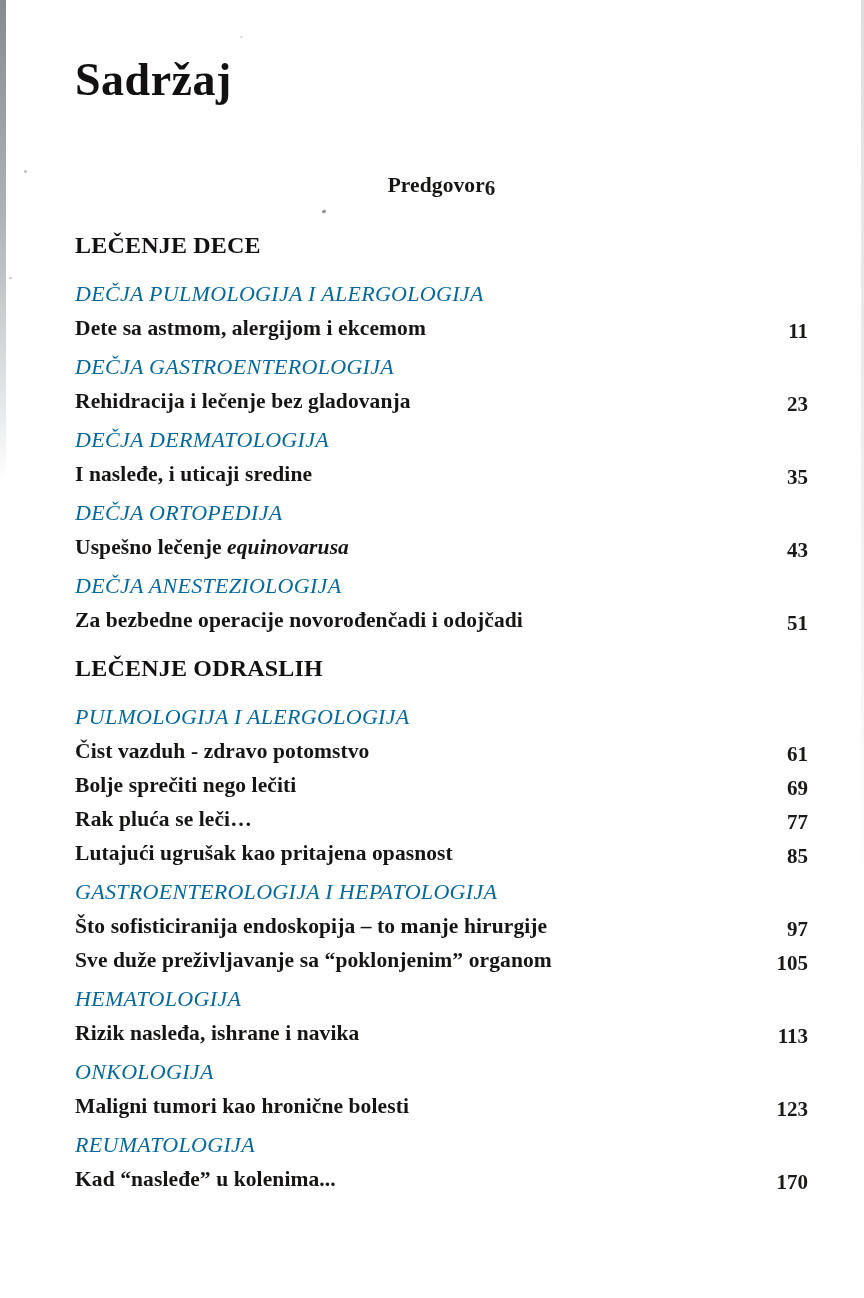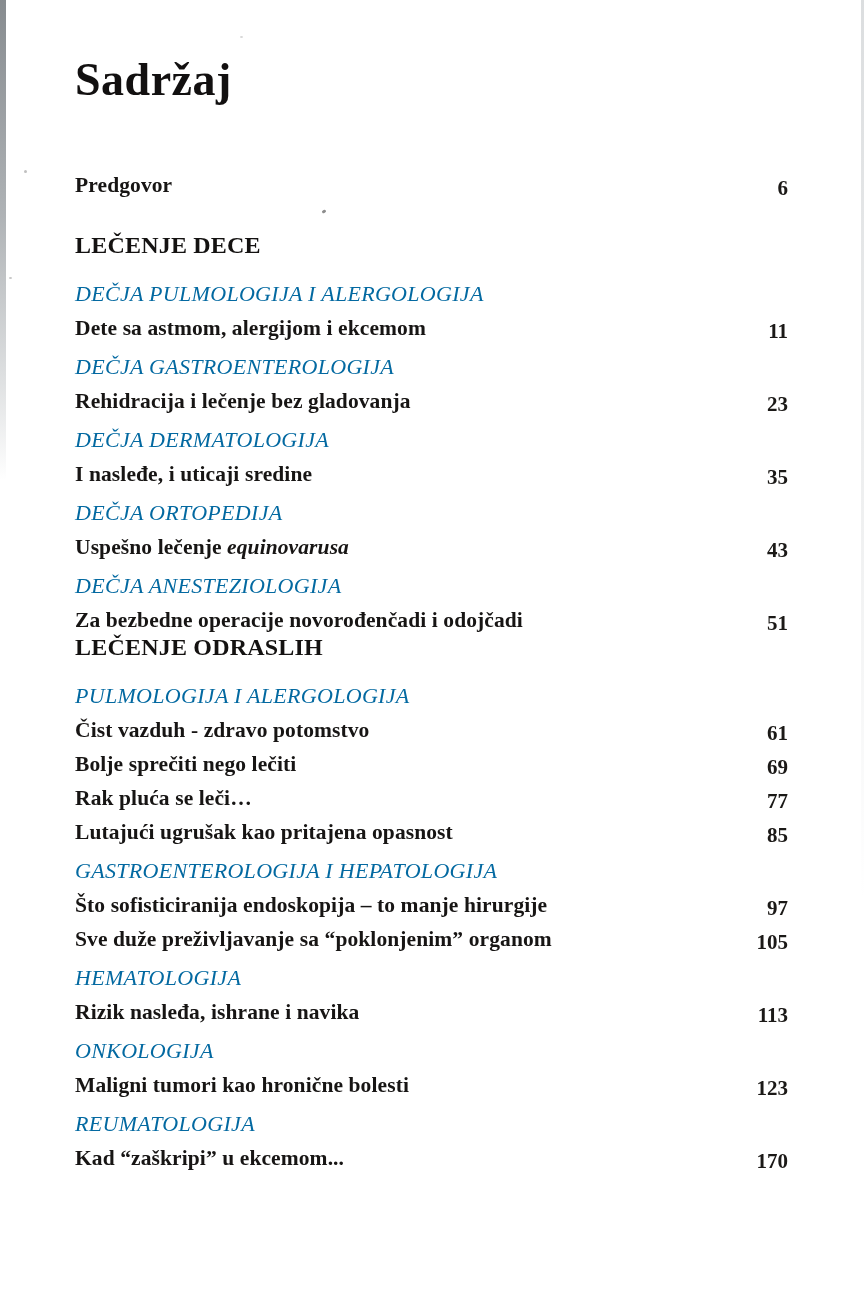--- a/index.html
+++ b/index.html
@@ -11,21 +11,21 @@
     overflow: hidden;
   }
   .page {
     position: relative;
     width: 864px;
     height: 1298px;
     background: #ffffff;
     font-family: "Liberation Serif", "DejaVu Serif", serif;
     color: #161413;
     box-sizing: border-box;
-    padding: 52px 76px 0 75px;
+    padding: 52px 56px 0 75px;
   }
   
   .edge-left {
     position: absolute;
     left: 0; top: 0;
     width: 6px; height: 480px;
     background: linear-gradient(to bottom,
       rgba(128,133,137,0.95) 0%,
       rgba(148,153,157,0.75) 45%,
       rgba(165,170,173,0.35) 80%,
@@ -64,38 +64,39 @@
   .toc {
     margin-top: 64px;
   }
   .row {
     display: flex;
     justify-content: space-between;
     align-items: baseline;
     line-height: 26px;
     margin-top: 8px;
   }
-  .row:first-child { margin-top: 12px; }
+  .row:first-child { margin-top: 12px; justify-content: center; }
   .entry-title {
     font-size: 21.5px;
     font-weight: 700;
     color: #171514;
     letter-spacing: 0.1px;
   }
   .entry-title em { font-style: italic; }
   .entry-page {
     font-size: 21px;
     font-weight: 700;
     color: #1b1917;
     transform: translateY(3px);
   }
   .section-heading {
     font-size: 24px;
     font-weight: 700;
     line-height: 28px;
+    margin-top: 21px;
     letter-spacing: 0.2px;
     color: #141211;
   }
   .section-heading.first { margin-top: 33px; }
   .category {
     font-size: 22px;
     font-style: italic;
     font-weight: 400;
     line-height: 26px;
     margin-top: 13px;
@@ -181,18 +182,18 @@
           <span class="entry-title">Rizik nasleđa, ishrane i navika</span>
           <span class="entry-page">113</span>
         </div>
         <div class="category">ONKOLOGIJA</div>
         <div class="row">
           <span class="entry-title">Maligni tumori kao hronične bolesti</span>
           <span class="entry-page">123</span>
         </div>
         <div class="category">REUMATOLOGIJA</div>
         <div class="row">
-          <span class="entry-title">Kad “zaškripi” u ekcemom...</span>
+          <span class="entry-title">Kad “nasleđe” u kolenima...</span>
           <span class="entry-page">170</span>
         </div>
       </div>
   </div>
 </div>
 
 </body></html>

